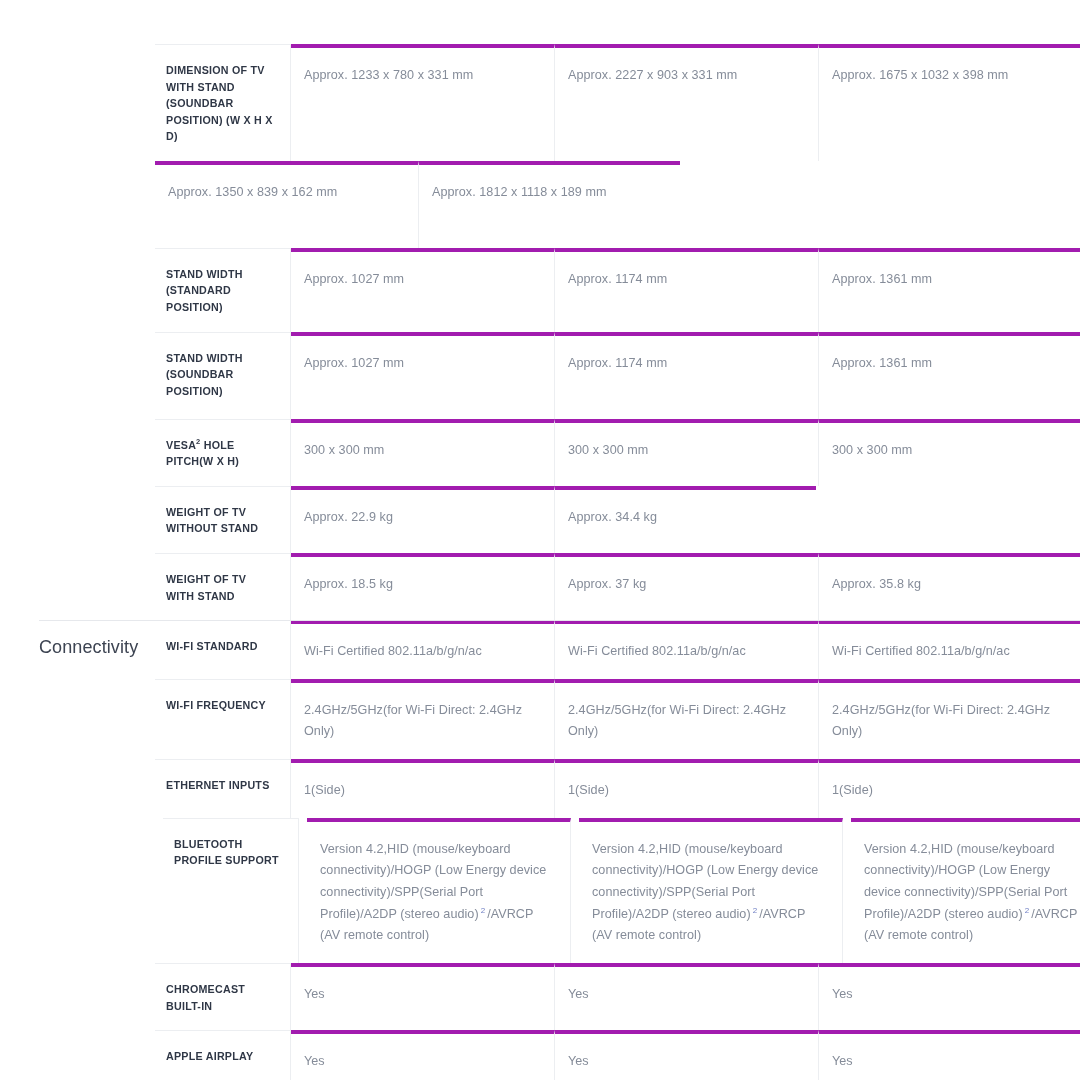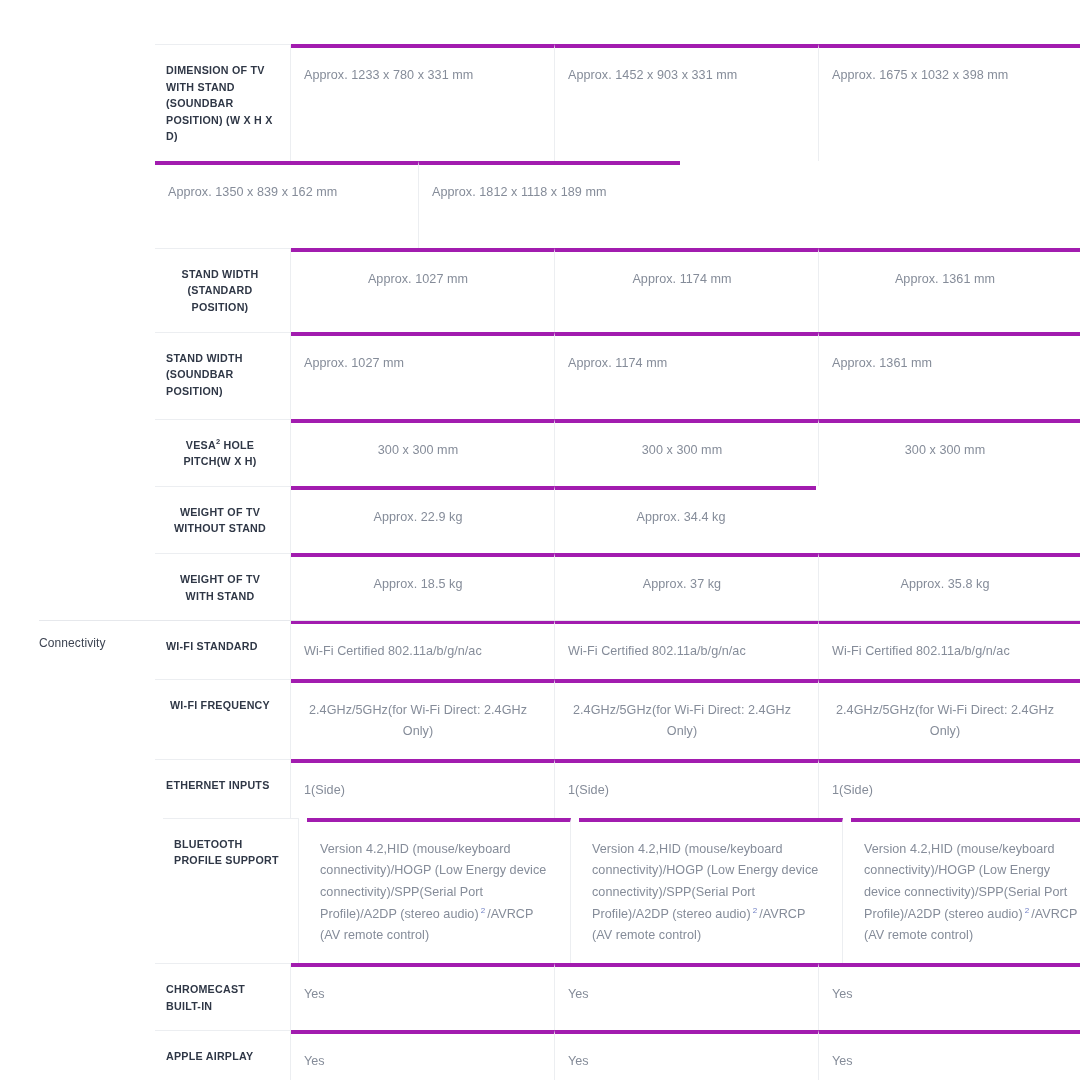--- a/index.html
+++ b/index.html
@@ -40,21 +40,21 @@
 
   .cat-cell {
     width: 155px;
     flex: 0 0 155px;
     padding-left: 39px;
     padding-top: 16px;
     padding-right: 8px;
   }
 
   .cat-label {
-    font-size: 12px;
+    font-size: 18px;
     font-weight: 400;
     color: #3d4452;
     letter-spacing: 0.1px;
     line-height: 1.3;
     white-space: nowrap;
   }
 
   .cat-rule {
     position: absolute;
     left: 39px;
@@ -114,40 +114,40 @@
   sup.reg {
     font-size: 7.5px;
     color: #2f3746;
     vertical-align: super;
     line-height: 0;
   }
 
   
   .h-top   { min-height: 95px; }
   .h-3line { min-height: 87px; }
-  .h-2line { min-height: 62px; text-align: center; }
+  .h-2line { min-height: 62px; }
   .h-1line { min-height: 52px; }
   .h-bt    { min-height: 137px; gap: 8px; }
 </style>
 </head>
 <body>
 
 <div id="page">
   <div class="spec-table" id="table-root" style="top: 44px;">
       <div class="section">
         <div class="spec-row h-top">
           <div class="cat-cell"></div>
           <div class="label-cell">
             <div class="txt">DIMENSION OF TV WITH STAND (SOUNDBAR POSITION) (W X H X D)</div>
           </div>
           <div class="val-cell">
             <div class="txt">Approx. 1233 x 780 x 331 mm</div>
           </div>
           <div class="val-cell">
-            <div class="txt">Approx. 1452 x 903 x 331 mm</div>
+            <div class="txt">Approx. 2227 x 903 x 331 mm</div>
           </div>
           <div class="val-cell last">
             <div class="txt">Approx. 1675 x 1032 x 398 mm</div>
           </div>
         </div>
         <div class="spec-row h-3line">
           <div class="cat-cell"></div>
           <div class="val-cell">
             <div class="txt">Approx. 1350 x 839 x 162 mm</div>
           </div>

